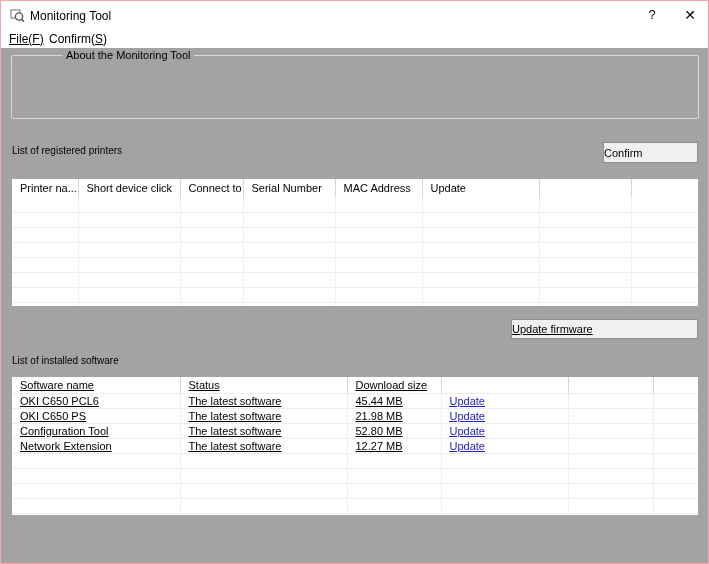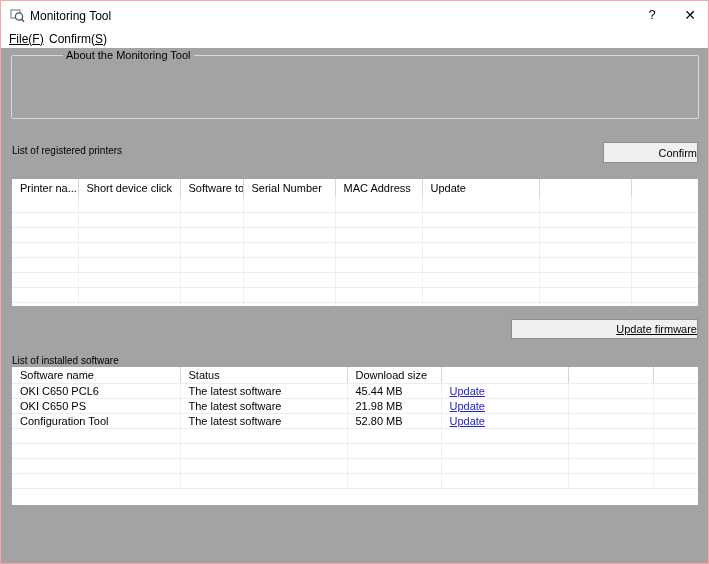--- a/index.html
+++ b/index.html
@@ -26,27 +26,27 @@
   .groupbox { position:absolute; left:10px; top:48px; width:688px; height:70px;
               border:1px solid #d9d9d9; border-radius:2px;padding-left:45px; }
   .groupbox legend { font-size:11px; margin-left:6px; padding:0 3px; }
   .groupbox .about-text { margin:3px 8px 0 10px; width:664px; font-size:11px; line-height:1.16; }
   
   .section-label { position:absolute; left:11px; font-size:10px; }
   .lbl-printers { top:144px; }
   .lbl-software { top:354px; }
   
   .btn { position:absolute; background:#f0f0f0; border:1px solid #8e8e8e;
-         font-size:11px; font-family:"Liberation Sans", sans-serif; text-align:right; cursor:default; }
+         font-size:11px; font-family:"Liberation Sans", sans-serif; text-align:left; cursor:default; }
   .btn-confirm { left:602px; top:141px; width:95px; height:21px; }
   .btn-update-fw { left:510px; top:318px; width:187px; height:20px;text-decoration:underline; }
   
   .tbl-wrap { position:absolute; left:10px; background:#fff; border:1px solid #a3a3a3; overflow:hidden; }
   .tbl-printers { top:177px; width:688px; height:129px; }
-  .tbl-software { top:365px; width:688px; height:140px; }
+  .tbl-software { top:375px; width:688px; height:140px;text-decoration:underline; }
   table { border-collapse:collapse; table-layout:fixed; width:686px; }
   th, td { font-size:11px; font-weight:normal; text-align:left; padding:0 3px 0 8px;
            white-space:nowrap; overflow:hidden; }
   th { height:18px; border-right:1px solid #d6d6d6; }
   .tbl-software th { height:16px; border-bottom:1px solid #ededed; }
   td { height:15px; border-right:1px solid #f0f0f0; border-bottom:1px solid #ededed; }
   th:last-child, td:last-child { border-right:none; }
   a.update-link { color:#2222cc; text-decoration:underline; cursor:pointer; font-size:11px; }
 </style>
 </head>
@@ -86,21 +86,21 @@
           <col style="width:92px">
         <col style="width:87px">
           <col style="width:117px">
           <col style="width:92px">
           <col style="width:67px">
       </colgroup>
       <thead>
         <tr>
           <th>Printer na...</th>
           <th>Short device click</th>
-          <th>Software to</th>
+          <th>Connect to</th>
           <th>Serial Number</th>
           <th>MAC Address</th>
           <th>Update</th>
           <th></th>
           <th></th>
         </tr>
       </thead>
       <tbody>
           <tr>
             <td></td>
@@ -229,20 +229,28 @@
           </tr>
           <tr>
             <td>Configuration Tool</td>
             <td>The latest software</td>
             <td>52.80 MB</td>
             <td><a class="update-link">Update</a></td>
             <td></td>
             <td></td>
           </tr>
           <tr>
+            <td>Network Extension</td>
+            <td>The latest software</td>
+            <td>12.27 MB</td>
+            <td><a class="update-link">Update</a></td>
+            <td></td>
+            <td></td>
+          </tr>
+          <tr>
             <td></td>
             <td></td>
             <td></td>
             <td></td>
             <td></td>
             <td></td>
           </tr>
           <tr>
             <td></td>
             <td></td>

